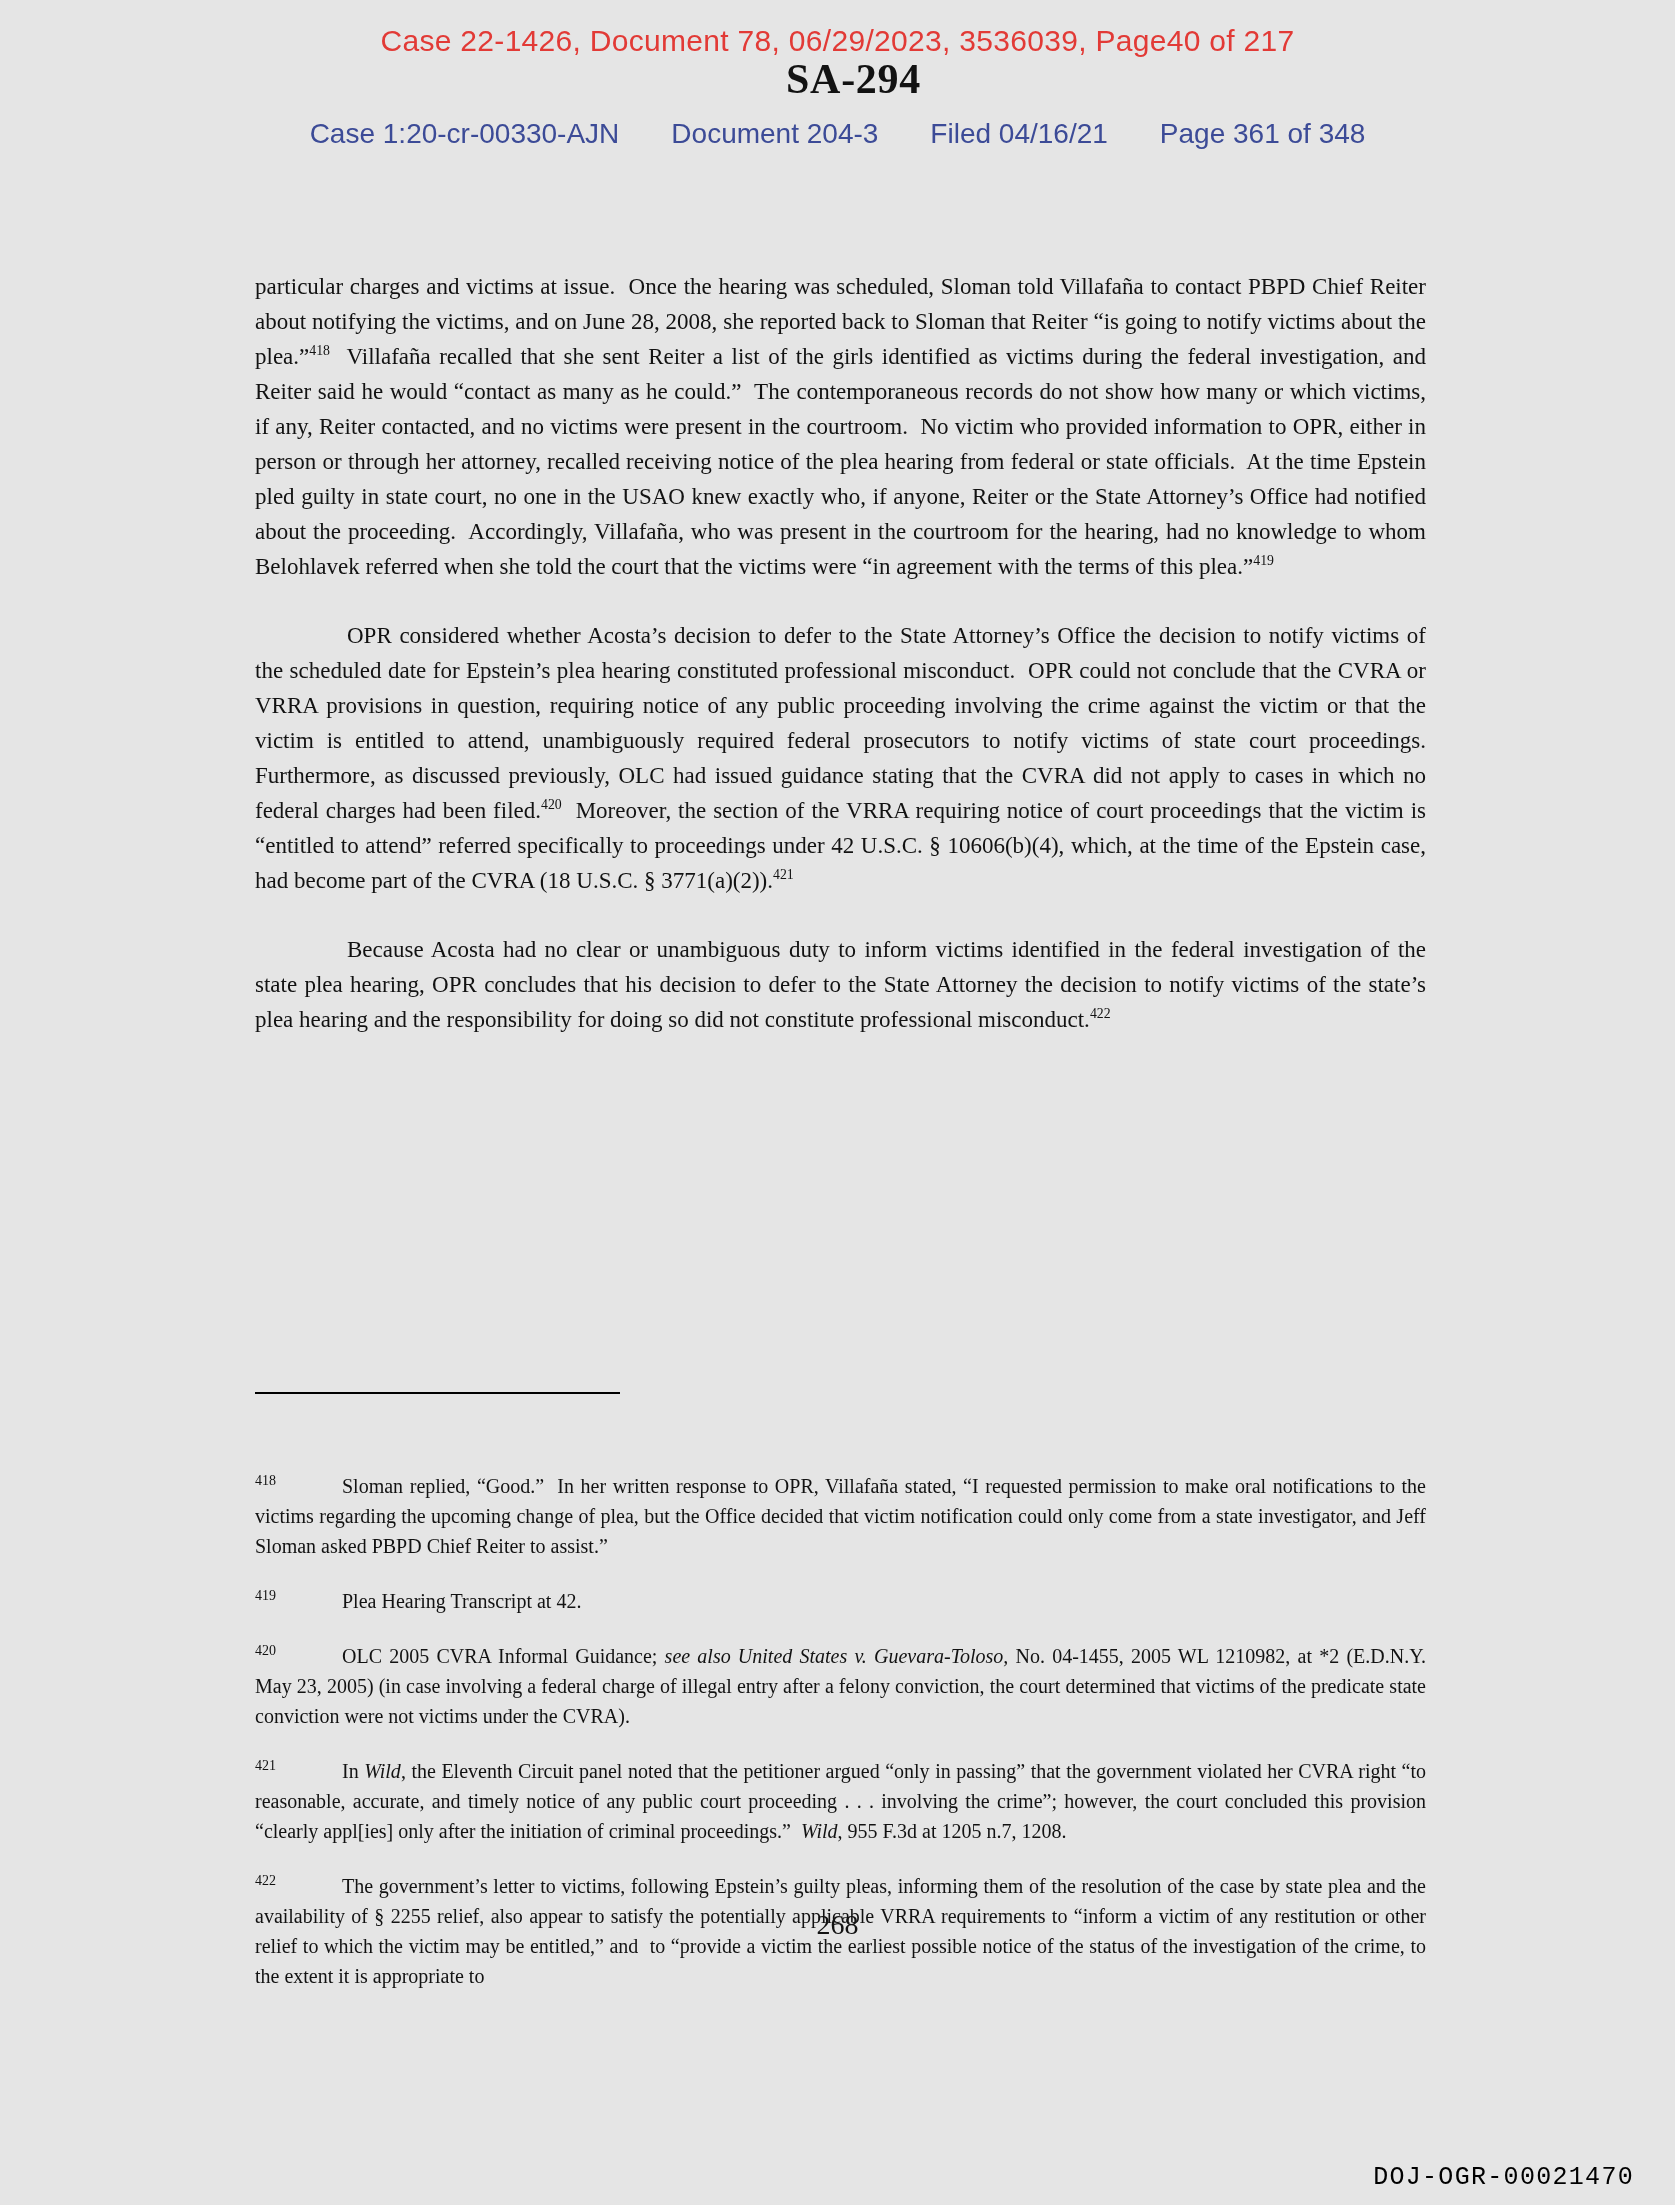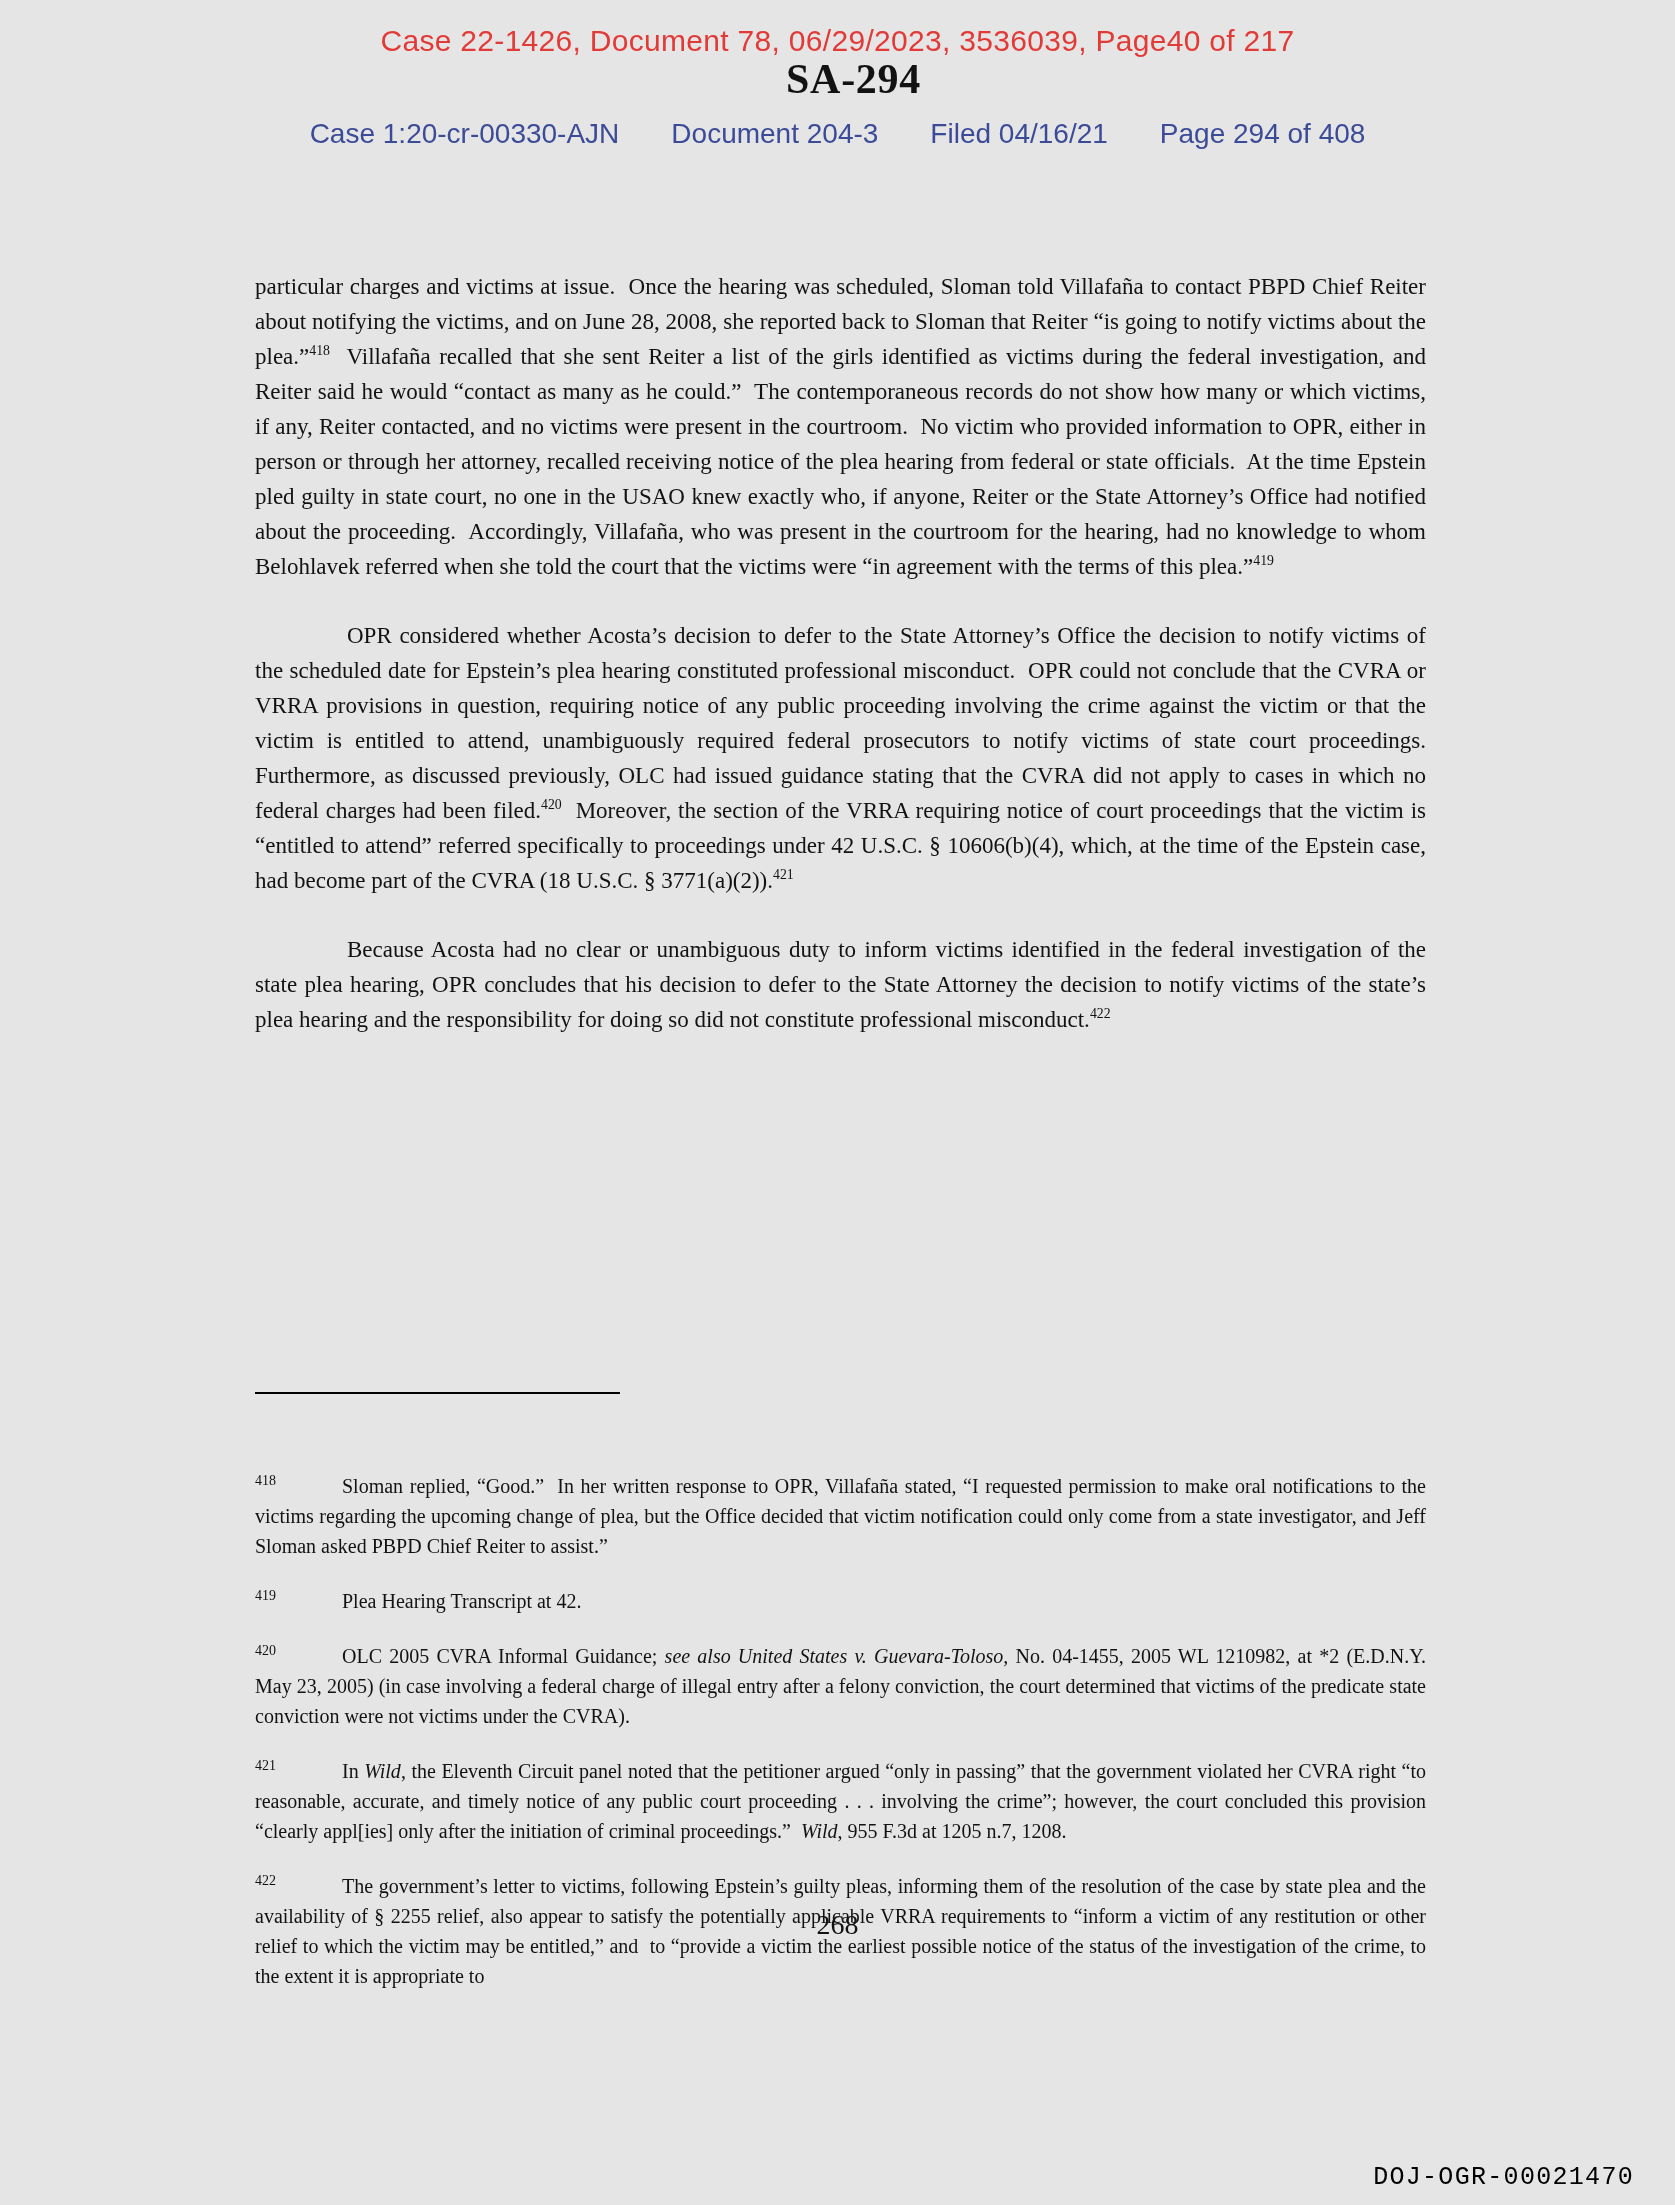--- a/index.html
+++ b/index.html
@@ -109,21 +109,21 @@
 <div class="page">
 
   <div class="stamp-appeal" style="color: rgb(226, 58, 54);">Case 22-1426, Document 78, 06/29/2023, 3536039, Page40 of 217</div>
 
   <div class="sa-label">SA-294</div>
 
   <div class="stamp-district" style="color: rgb(60, 75, 151);">
     <span>Case 1:20-cr-00330-AJN</span>
     <span>Document 204-3</span>
     <span>Filed 04/16/21</span>
-    <span>Page 294 of 408</span>
+    <span>Page 361 of 348</span>
   </div>
 
   <div class="content" id="paragraphs"><div class="para"><span>particular charges and victims at issue.  Once the hearing was scheduled, Sloman told Villafaña to contact PBPD Chief Reiter about notifying the victims, and on June 28, 2008, she reported back to Sloman that Reiter “is going to notify victims about the plea.”</span><sup>418</sup><span>  Villafaña recalled that she sent Reiter a list of the girls identified as victims during the federal investigation, and Reiter said he would “contact as many as he could.”  The contemporaneous records do not show how many or which victims, if any, Reiter contacted, and no victims were present in the courtroom.  No victim who provided information to OPR, either in person or through her attorney, recalled receiving notice of the plea hearing from federal or state officials.  At the time Epstein pled guilty in state court, no one in the USAO knew exactly who, if anyone, Reiter or the State Attorney’s Office had notified about the proceeding.  Accordingly, Villafaña, who was present in the courtroom for the hearing, had no knowledge to whom Belohlavek referred when she told the court that the victims were “in agreement with the terms of this plea.”</span><sup>419</sup></div><div class="para indent"><span>OPR considered whether Acosta’s decision to defer to the State Attorney’s Office the decision to notify victims of the scheduled date for Epstein’s plea hearing constituted professional misconduct.  OPR could not conclude that the CVRA or VRRA provisions in question, requiring notice of any public proceeding involving the crime against the victim or that the victim is entitled to attend, unambiguously required federal prosecutors to notify victims of state court proceedings.  Furthermore, as discussed previously, OLC had issued guidance stating that the CVRA did not apply to cases in which no federal charges had been filed.</span><sup>420</sup><span>  Moreover, the section of the VRRA requiring notice of court proceedings that the victim is “entitled to attend” referred specifically to proceedings under 42 U.S.C. § 10606(b)(4), which, at the time of the Epstein case, had become part of the CVRA (18 U.S.C. § 3771(a)(2)).</span><sup>421</sup></div><div class="para indent"><span>Because Acosta had no clear or unambiguous duty to inform victims identified in the federal investigation of the state plea hearing, OPR concludes that his decision to defer to the State Attorney the decision to notify victims of the state’s plea hearing and the responsibility for doing so did not constitute professional misconduct.</span><sup>422</sup></div></div>
 
   <div class="fnsec">
     <div class="fn-rule"></div>
     <div id="footnotes"><div class="footnote"><sup class="fn-num">418</sup><span class="fn-tab"></span><span class="fn-text"><span>Sloman replied, “Good.”  In her written response to OPR, Villafaña stated, “I requested permission to make oral notifications to the victims regarding the upcoming change of plea, but the Office decided that victim notification could only come from a state investigator, and Jeff Sloman asked PBPD Chief Reiter to assist.”</span></span></div><div class="footnote"><sup class="fn-num">419</sup><span class="fn-tab"></span><span class="fn-text"><span>Plea Hearing Transcript at 42.</span></span></div><div class="footnote"><sup class="fn-num">420</sup><span class="fn-tab"></span><span class="fn-text"><span>OLC 2005 CVRA Informal Guidance; </span><i>see also United States v. Guevara-Toloso,</i><span> No. 04-1455, 2005 WL 1210982, at *2 (E.D.N.Y. May 23, 2005) (in case involving a federal charge of illegal entry after a felony conviction, the court determined that victims of the predicate state conviction were not victims under the CVRA).</span></span></div><div class="footnote"><sup class="fn-num">421</sup><span class="fn-tab"></span><span class="fn-text"><span>In </span><i>Wild</i><span>, the Eleventh Circuit panel noted that the petitioner argued “only in passing” that the government violated her CVRA right “to reasonable, accurate, and timely notice of any public court proceeding . . . involving the crime”; however, the court concluded this provision “clearly appl[ies] only after the initiation of criminal proceedings.”  </span><i>Wild</i><span>, 955 F.3d at 1205 n.7, 1208.</span></span></div><div class="footnote"><sup class="fn-num">422</sup><span class="fn-tab"></span><span class="fn-text"><span>The government’s letter to victims, following Epstein’s guilty pleas, informing them of the resolution of the case by state plea and the availability of § 2255 relief, also appear to satisfy the potentially applicable VRRA requirements to “inform a victim of any restitution or other relief to which the victim may be entitled,” and  to “provide a victim the earliest possible notice of the status of the investigation of the crime, to the extent it is appropriate to</span></span></div></div>
   </div>
 
   <div class="page-number">268</div>

